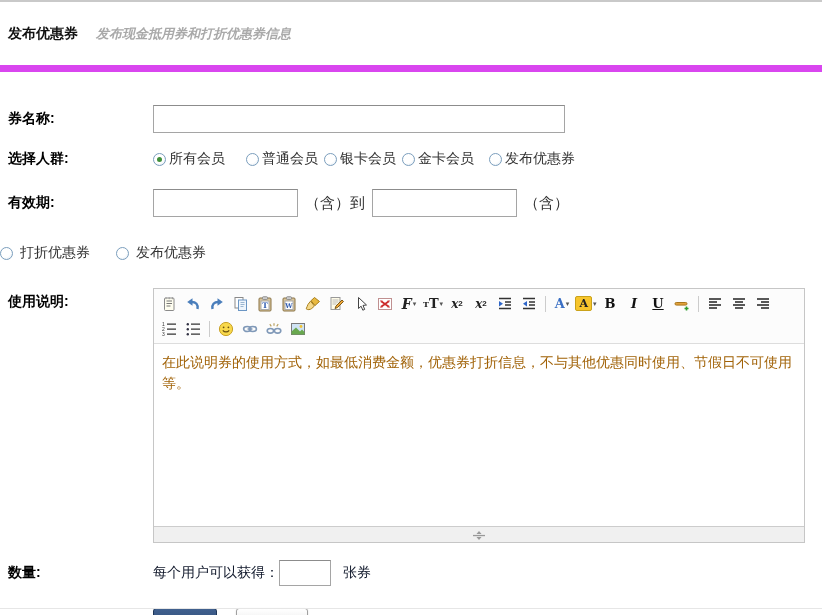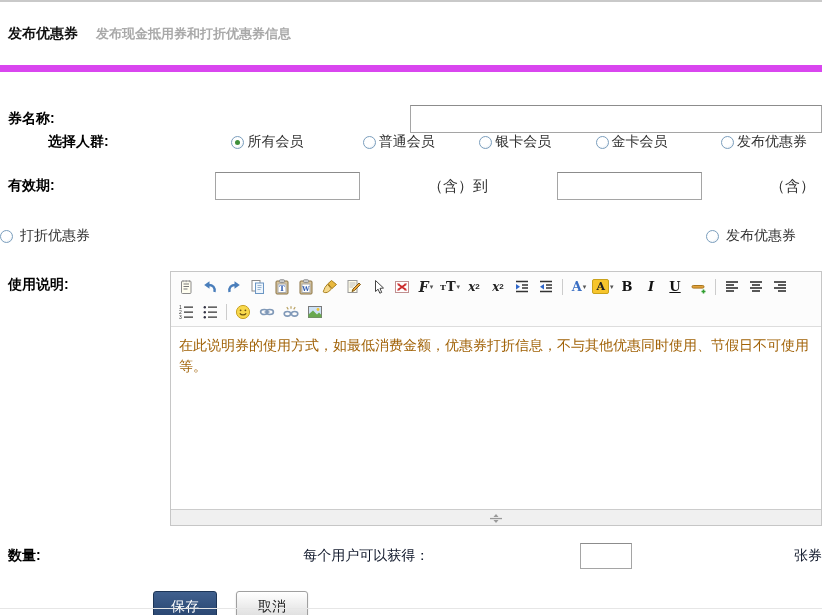--- a/index.html
+++ b/index.html
@@ -4,26 +4,26 @@
 <style>
   html,body{margin:0;padding:0;}
   body{
     width:822px;height:615px;background:#fff;position:relative;
     font-family:"Liberation Sans","DejaVu Sans",sans-serif;color:#000;
     border-top:2px solid #c9c9c9;box-sizing:border-box;overflow:hidden;
   }
   
   .header{height:31px;border-bottom:7px solid #d946ef;display:flex;align-items:center;padding:16px 8px;}
   .title{font-size:14px;font-weight:bold;color:#111;}
-  .subtitle{font-size:13px;font-weight:bold;color:#a9a9a9;margin-left:18px;}
-  
-  .row{display:flex;align-items:center;justify-content:space-between;}
+  .subtitle{font-size:13px;font-weight:bold;color:#a9a9a9;margin-left:18px;font-style:italic;}
+  
+  .row{display:flex;align-items:center;}
   .lbl{width:153px;padding-left:8px;box-sizing:border-box;font-size:14px;font-weight:bold;color:#000;flex-shrink:0;}
   .row-name{margin-top:33px;}
-  .row-audience{padding-left:40px;}
+  .row-audience{margin-top:17px;}
   .row-validity{margin-top:21px;}
   .row-type{margin-top:27px;}
   .row-instructions{margin-top:26px;align-items:flex-start;}
   .row-instructions .lbl{padding-top:5px;}
   .row-quantity{margin-top:17px;}
   .row-buttons{margin-top:22px;padding-left:153px;display:flex;align-items:center;}
   
   .txt{border:1px solid #a5a5a5;border-top-color:#8c8c8c;height:28px;box-sizing:border-box;
        font-size:14px;padding:0 4px;font-family:inherit;background:#fff;}
   .name-input{width:412px;}

